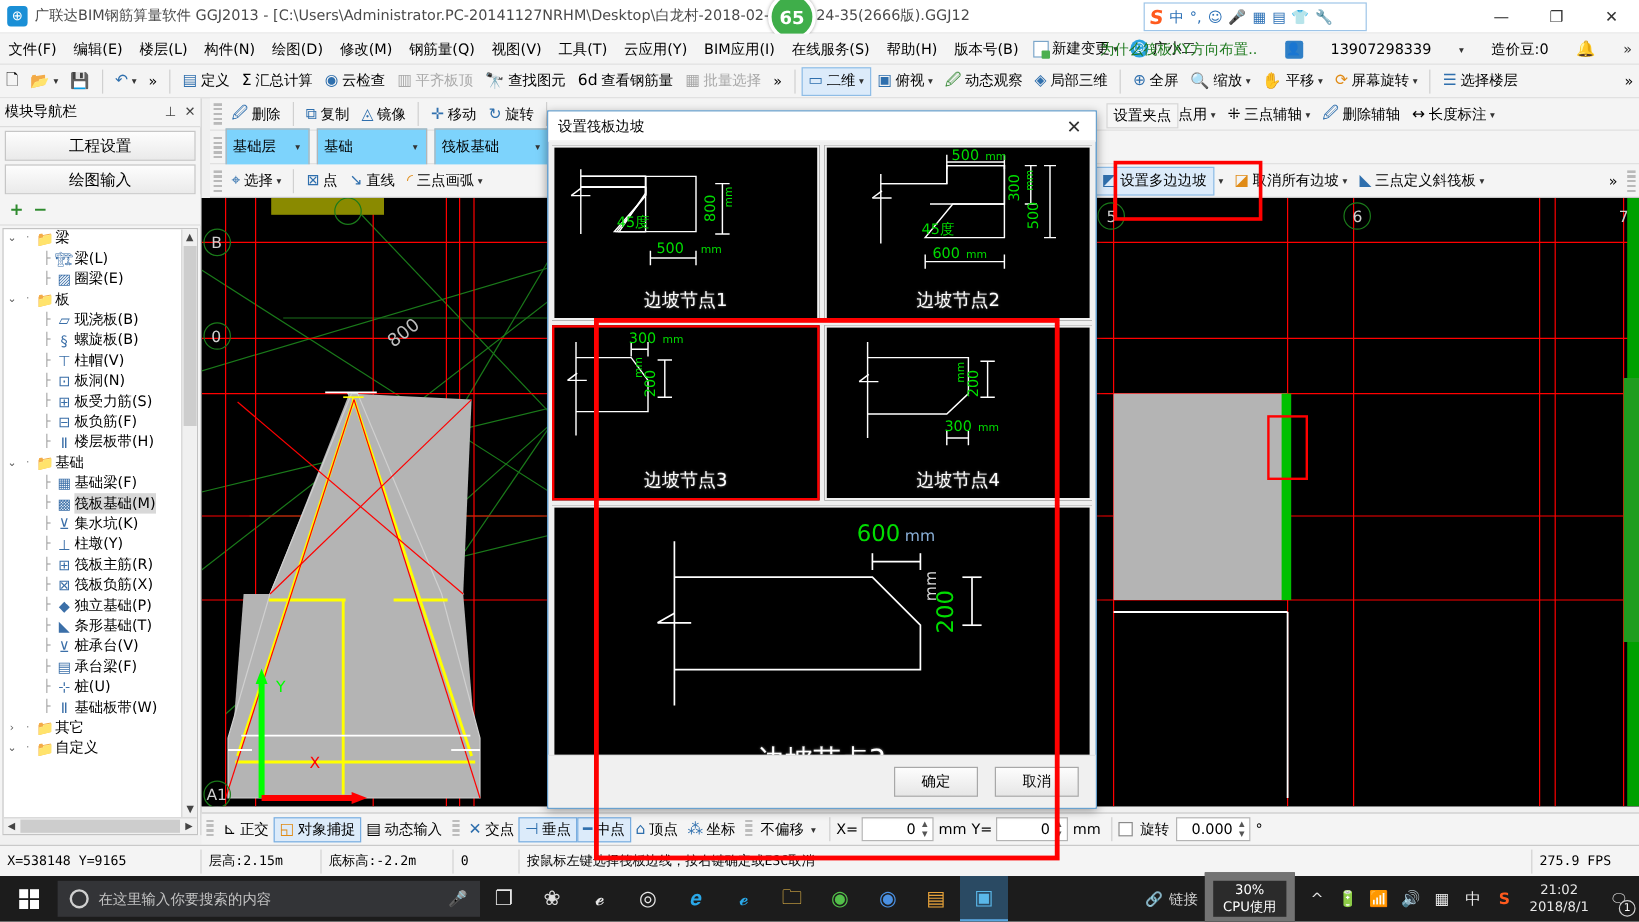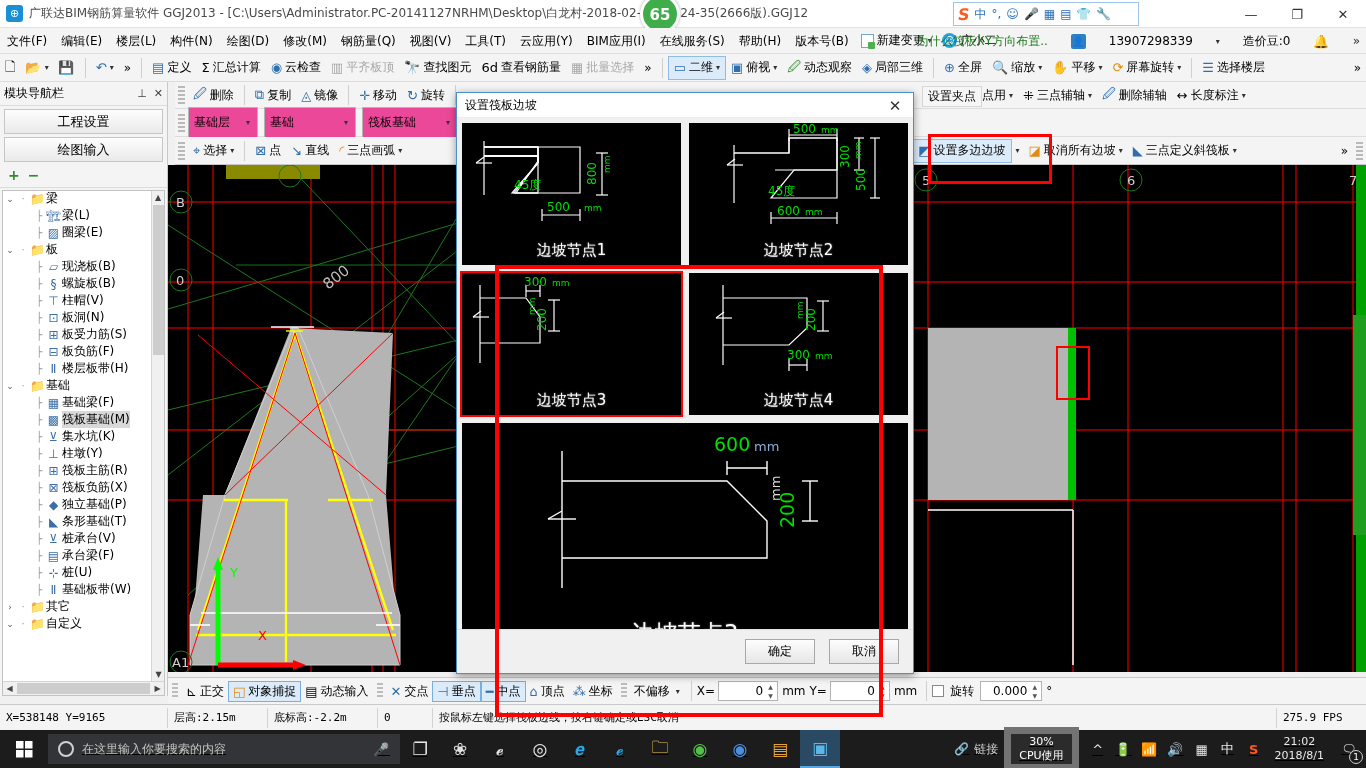--- a/index.html
+++ b/index.html
@@ -88,21 +88,21 @@
   .grip{ width:7px;height:18px; margin:0 3px;
          background:repeating-linear-gradient(to bottom,#b9b9b9 0 2px,transparent 2px 4px);}
 
   
   .toolbar3{
     position:absolute; left:175px; top:109px; width:1191px; height:28px;
     background:#f4f4f4; border-bottom:1px solid #dcdcdc;
     display:flex; align-items:center; font-size:12px;
   }
   .combo{
-    height:32px; border:1px solid #b4b4b4; background:#ec4899; display:flex; align-items:center;
+    height:32px; border:1px solid #b4b4b4; background:#7dd3fc; display:flex; align-items:center;
     padding:0 2px 0 5px; margin-right:6px; font-size:12px;
   }
   .combo .txt{ flex:1; white-space:nowrap; overflow:hidden;}
   .combo .arw{ width:14px; text-align:center; font-size:8px; color:#333;}
   .combo.w70{width:70px}.combo.w86{width:92px}.combo.w95{width:96px}.combo.w78{width:82px}
 
   
   .toolbar4{
     position:absolute; left:175px; top:137px; width:1191px; height:28px;
     background:#f4f4f4; border-bottom:1px solid #c8c8c8;
@@ -246,21 +246,21 @@
     position:absolute; left:0; top:704px; width:1366px; height:26px;
     background:#f4f4f4; border-top:1px solid #c9c9c9; display:flex; align-items:center;
     font-family:"DejaVu Sans Mono","Liberation Mono",monospace; font-size:11px;
   }
   .sb-cell{ height:20px; display:flex; align-items:center; padding:0 6px; border-right:1px solid #d2d2d2;}
   .sb-cell.plain{ border:none; }
 
   
   .taskbar{
     position:absolute; left:0; top:730px; width:1366px; height:38px; background:#1c1c1c;
-    display:flex; align-items:center;text-decoration:underline;
+    display:flex; align-items:center;
   }
   .start{
     width:48px;height:38px;display:flex;align-items:center;justify-content:center;
   }
   .start .w{ width:17px;height:17px;
      background:
        linear-gradient(#fff,#fff) 0 0/7.5px 7.5px no-repeat,
        linear-gradient(#fff,#fff) 9.5px 0/7.5px 7.5px no-repeat,
        linear-gradient(#fff,#fff) 0 9.5px/7.5px 7.5px no-repeat,
        linear-gradient(#fff,#fff) 9.5px 9.5px/7.5px 7.5px no-repeat;}

